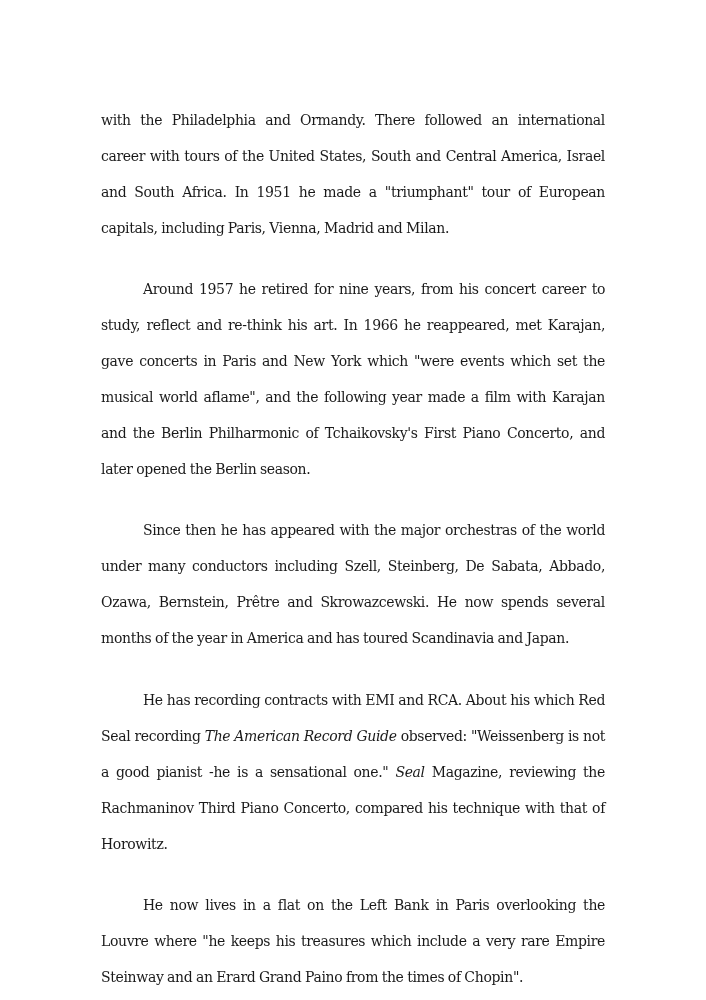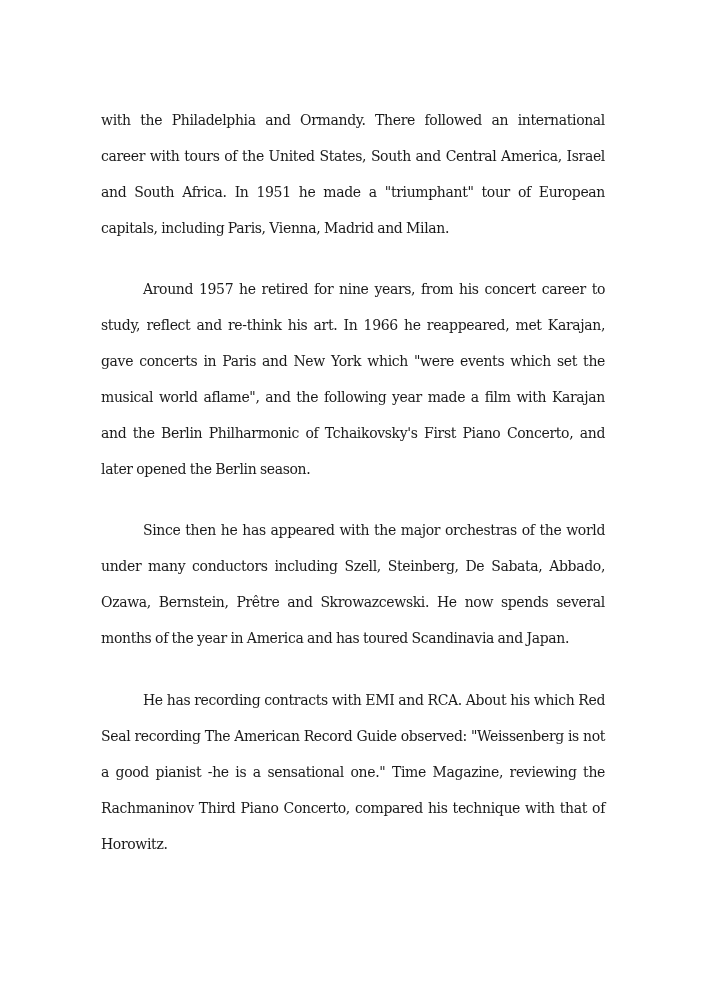--- a/index.html
+++ b/index.html
@@ -28,27 +28,29 @@
     .para {
       margin: 0 0 25.2px 0;
       text-align: justify;
       text-indent: 42px;
       hyphens: none;
     }
     .para.first {
       text-indent: 0;
     }
     .para span.it {
+      font-style: italic;
     }
   </style>
 </head>
 <body>
 
 <div class="page">
   <p class="para first">with the Philadelphia and Ormandy. There followed an international career with tours of the United States, South and Central America, Israel and South Africa. In 1951 he made a "triumphant" tour of European capitals, including Paris, Vienna, Madrid and Milan.</p>
 
   <p class="para">Around 1957 he retired for nine years, from his concert career to study, reflect and re-think his art. In 1966 he reappeared, met Karajan, gave concerts in Paris and New York which "were events which set the musical world aflame", and the following year made a film with Karajan and the Berlin Philharmonic of Tchaikovsky's First Piano Concerto, and later opened the Berlin season.</p>
 
   <p class="para">Since then he has appeared with the major orchestras of the world under many conductors including Szell, Steinberg, De Sabata, Abbado, Ozawa, Bernstein, Prêtre and Skrowazcewski. He now spends several months of the year in America and has toured Scandinavia and Japan.</p>
 
-  <p class="para"><span>He has recording contracts with EMI and RCA. About his which Red Seal recording </span><span class="it">The American Record Guide</span><span> observed: "Weissenberg is not a good pianist -he is a sensational one." </span><span class="it">Time</span><span> Magazine, reviewing the Rachmaninov Third Piano Concerto, compared his technique with that of Horowitz.</span></p>
+  <p class="para"><span>He has recording contracts with EMI and RCA. About his which Red Seal recording </span><span class="it">The American Record Guide</span><span> observed: "Weissenberg is not a good pianist -he is a sensational one." </span><span class="it">Seal</span><span> Magazine, reviewing the Rachmaninov Third Piano Concerto, compared his technique with that of Horowitz.</span></p>
 
+  <p class="para">He now lives in a flat on the Left Bank in Paris overlooking the Louvre where "he keeps his treasures which include a very rare Empire Steinway and an Erard Grand Paino from the times of Chopin".</p>
 </div>
 
 </body></html>

